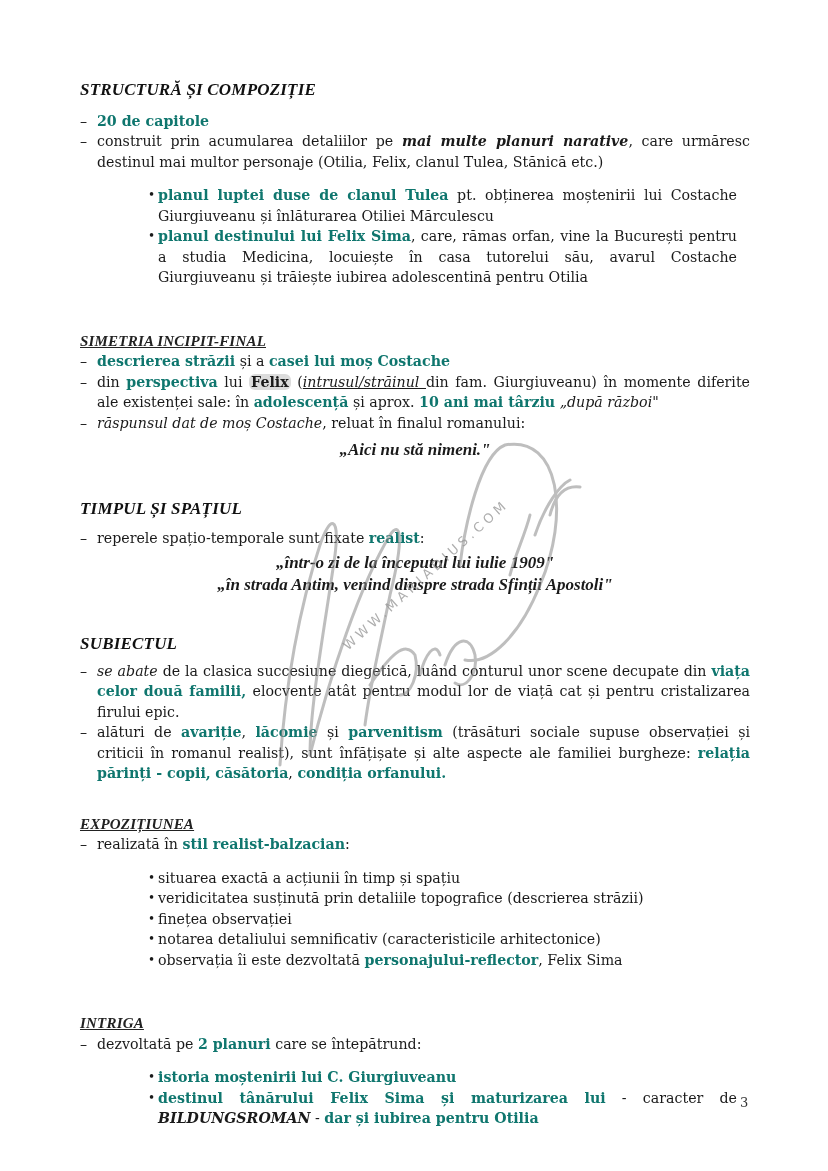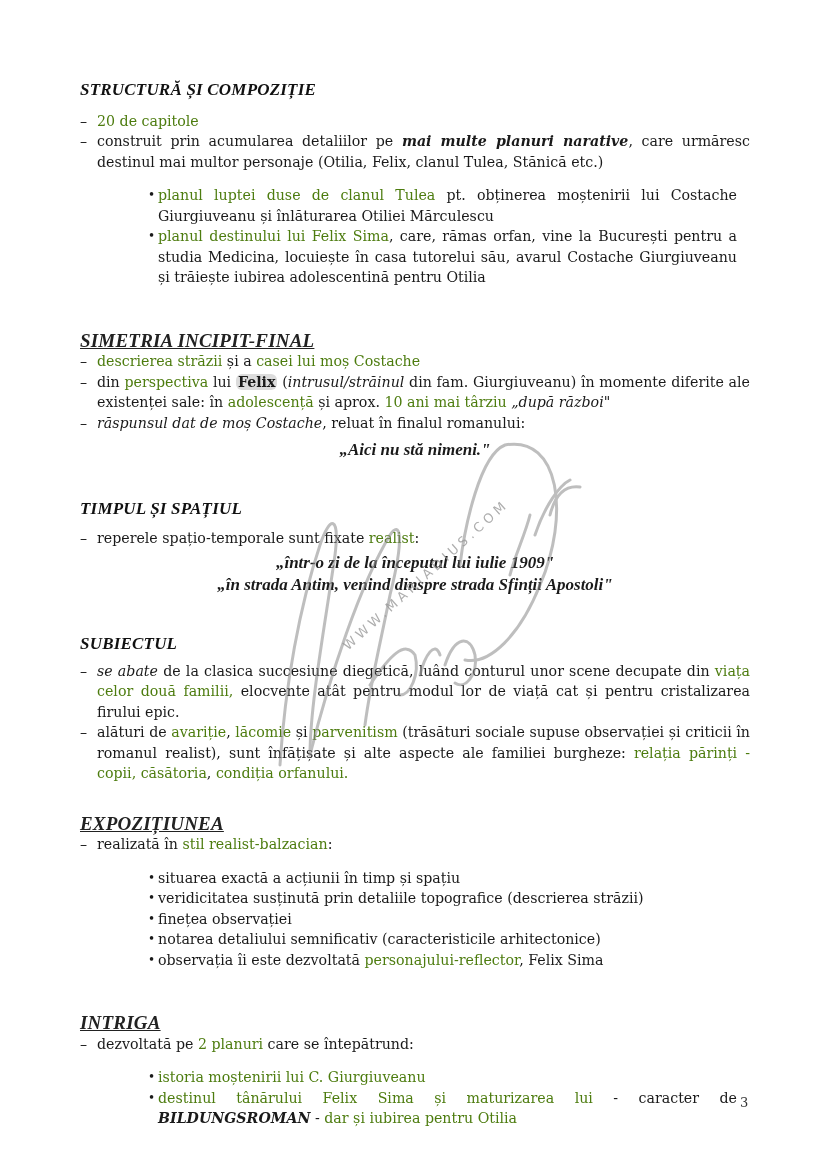--- a/index.html
+++ b/index.html
@@ -3,31 +3,31 @@
 <meta charset="utf-8">
 <style>
   html, body { margin: 0; padding: 0; background: #ffffff; }
   body { width: 828px; height: 1171px; position: relative; overflow: hidden;
          font-family: "DejaVu Serif", "Liberation Serif", serif; color: #1a1a1a; }
   .page { position: absolute; left: 0; top: 0; width: 828px; height: 1171px; }
   .content { position: absolute; left: 80px; top: 80px; width: 670px; font-size: 14.2px; line-height: 20.5px; }
   .h-section { font-family: "Liberation Serif", serif; font-style: italic; font-weight: bold;
                font-size: 17px; letter-spacing: 0.2px; margin: 0; color: #111; }
   .h-sub { font-family: "Liberation Serif", serif; font-style: italic; text-decoration: underline;
-           font-size: 19px; margin: 0; color: #222; letter-spacing: 0.2px; }
+           font-size: 15px; margin: 0; color: #222; letter-spacing: 0.2px; }
   ul.dash { list-style: none; margin: 0; padding: 0; }
   ul.dash > li { position: relative; padding-left: 17px; text-align: justify; }
   ul.dash > li::before { content: "\2013"; position: absolute; left: 0; top: 0; }
   ul.dot { list-style: none; margin: 13px; padding: 0 0 0 38px; }
   ul.dot > li { position: relative; padding-left: 10px; text-align: justify; }
   ul.dot > li::before { content: "\2022"; position: absolute; left: 0; top: 0; font-size: 12px; }
-  b { font-weight: normal; color: #4d7c0f; }
+  b { font-weight: bold; color: #0f766e; }
   .em-ul { font-style: italic; font-weight: bold; }
   .it { font-style: italic; }
-  .it-ul { font-style: italic; }
+  .it-ul { font-style: italic; text-decoration: underline; }
   .hl { background: #dcdcdc; padding: 0 2px; font-weight: bold; border-radius: 6px; }
   .quote { text-align: center; font-family: "Liberation Serif", serif; font-style: italic; font-weight: bold; font-size: 17px; line-height: 22px; }
   .page-number { position: absolute; left: 740px; top: 1095px; font-size: 13px; color: #333; }
   .watermark { position: absolute; left: 240px; top: 425px; width: 360px; height: 360px; pointer-events: none; opacity: 0.55; }
   .wm-url { position: absolute; left: 345px; top: 640px; font-family: "DejaVu Sans", sans-serif; font-size: 13px;
             letter-spacing: 4px; color: #9a9a9a; transform: rotate(-42deg); transform-origin: left center; white-space: nowrap; opacity: 0.8; }
   .gap-m { height: 30px; }
   .gap-l { height: 38px; }
 </style>
 </head>

